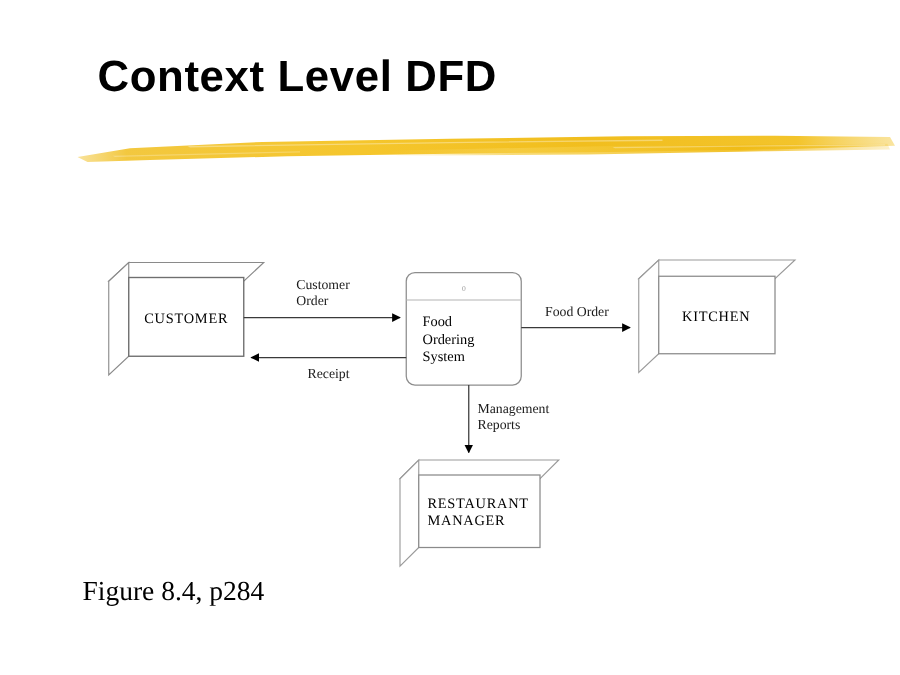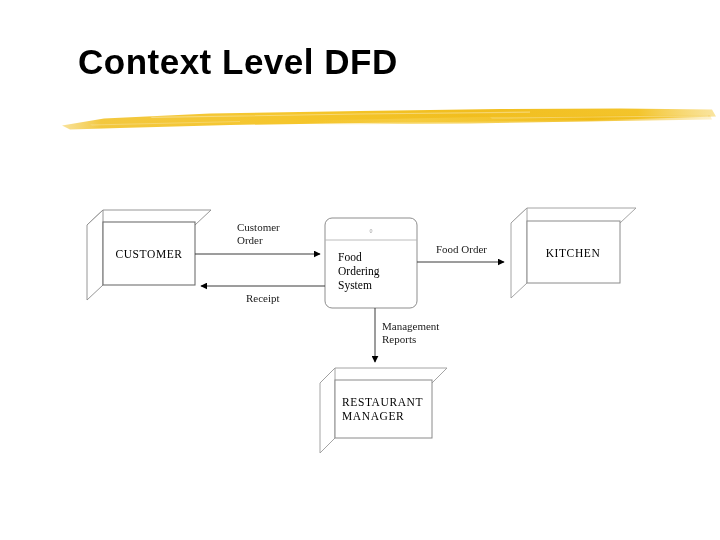--- a/index.html
+++ b/index.html
@@ -180,14 +180,15 @@
     </g>
 
     <g>
       <line x1="305" y1="118" x2="305" y2="172" stroke="#3a3a3a" stroke-width="1" marker-end="url(#arrowD)"></line>
       <text x="312" y="140" class="flow-label">Management</text>
       <text x="312" y="153" class="flow-label">Reports</text>
     </g>
 
   </svg>
 
+  <div id="figure-caption">Figure 8.4, p284</div>
 
 </div>
 
 </body></html>

